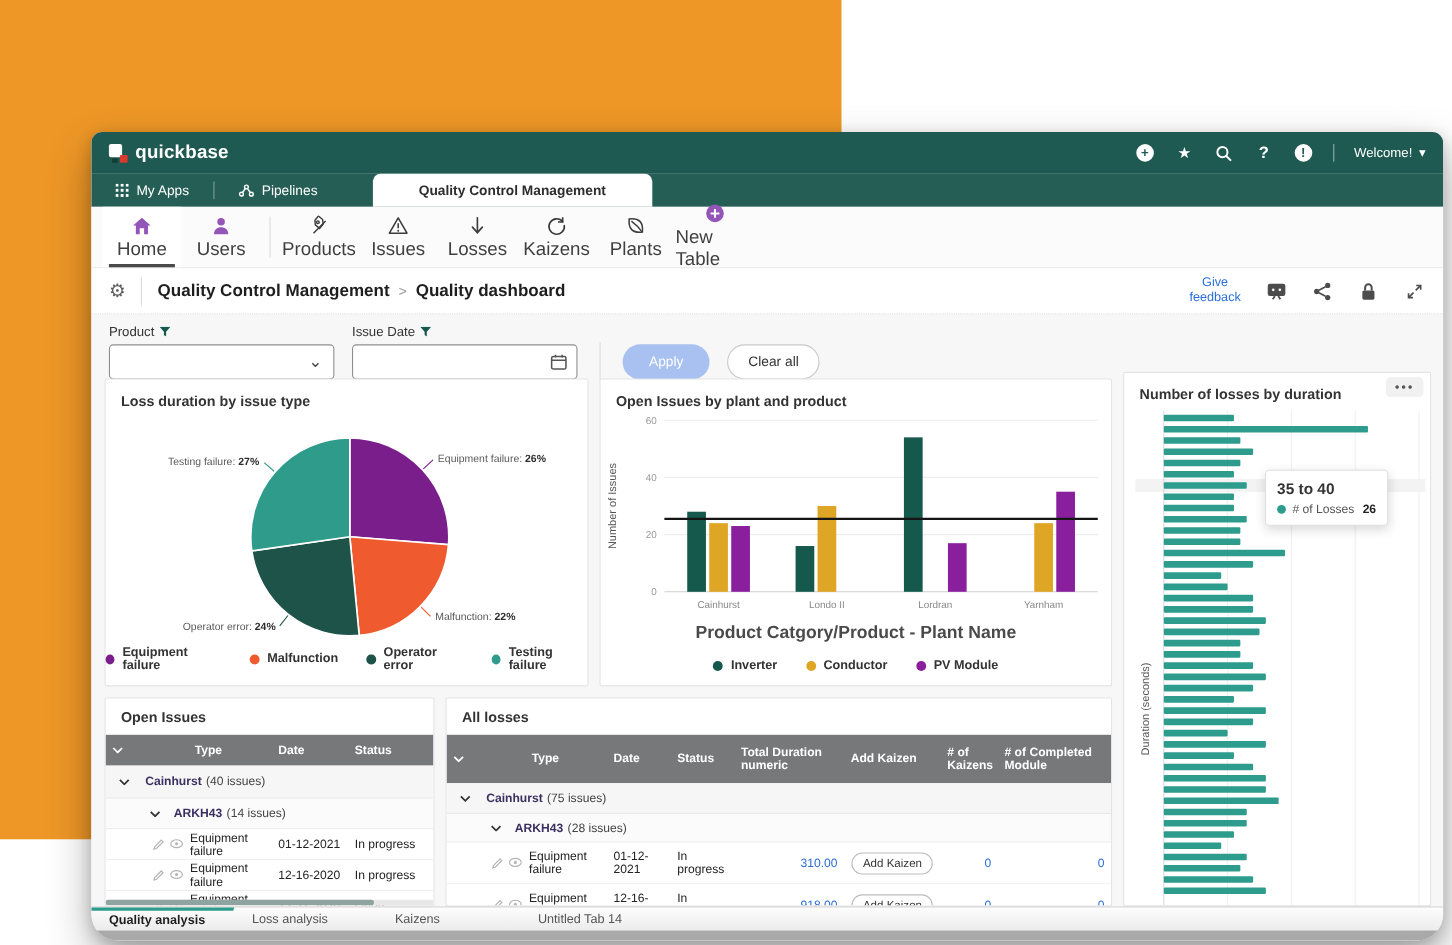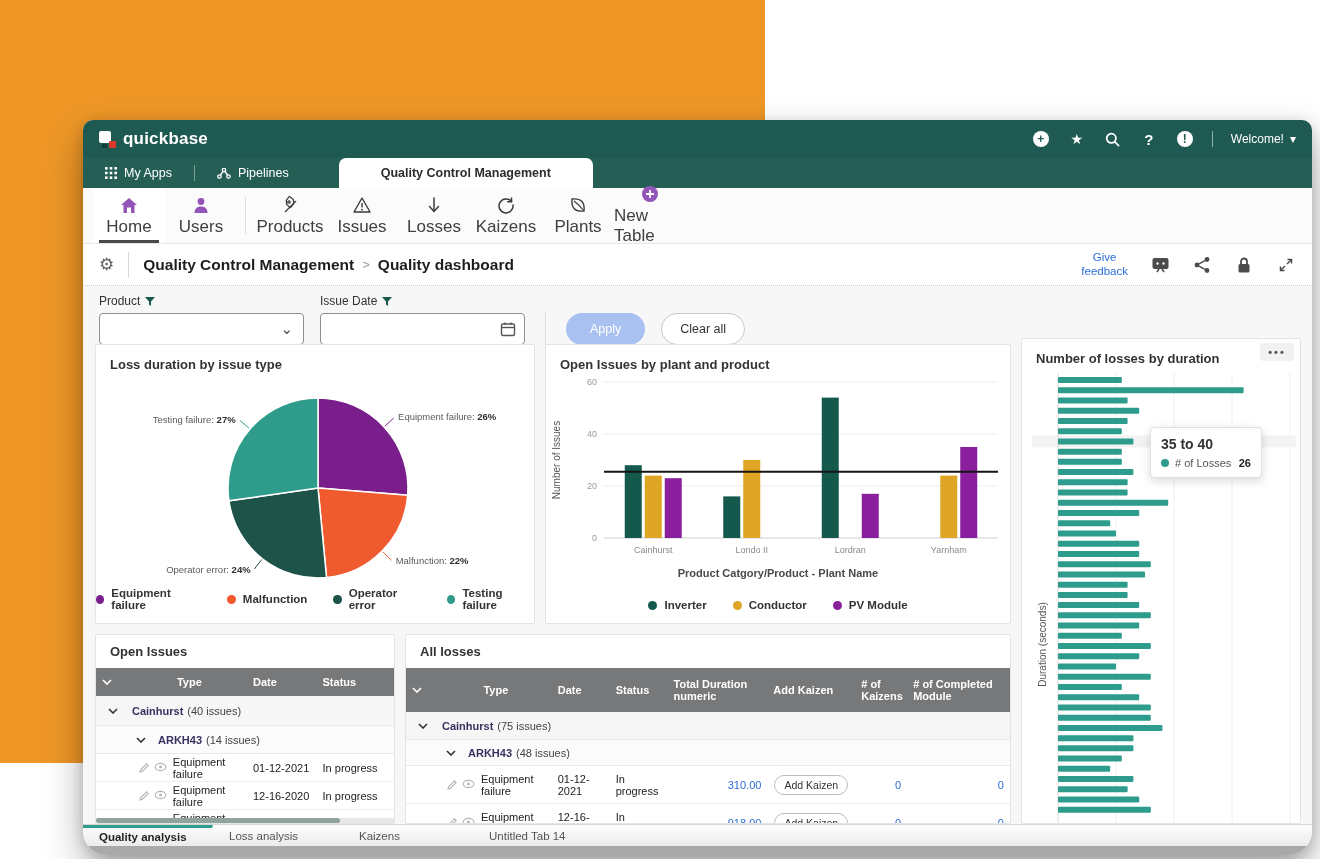--- a/index.html
+++ b/index.html
@@ -70,21 +70,21 @@
   .card { position:absolute; background:#fff; border:1px solid #E4E4E7; border-radius:2px; }
   .card-title { font-size:13px; font-weight:bold; color:#333; padding:12px 14px 0 14px; }
   .card-pie  { left:12px; top:58px; width:440px; height:280px; }
   .card-bar  { left:462px; top:58px; width:466px; height:280px; }
   .card-hbar { left:938px; top:52px; width:280px; height:486px; overflow:hidden; }
 
   .legend { display:flex; justify-content:center; gap:26px; }
   .legend-item { display:flex; align-items:center; gap:7px; font-size:11.5px; color:#333; font-weight:bold; }
   .legend-dot { width:9px; height:9px; border-radius:50%; }
   .pie-legend { position:absolute; left:0; right:0; bottom:12px; }
-  .bar-xlabel { position:absolute; left:0; right:0; top:222px; text-align:center; font-size:11px; font-weight:bold; color:#4a4a4a; }
+  .bar-xlabel { position:absolute; left:0; right:0; top:222px; text-align:center; font-size:16px; font-weight:bold; color:#4a4a4a; }
   .bar-legend { position:absolute; left:0; right:0; bottom:12px; }
 
   .menu-btn { position:absolute; right:6px; top:4px; width:34px; height:18px; background:#f1f1f2; border-radius:4px; display:flex; align-items:center; justify-content:center; letter-spacing:2px; color:#555; font-size:11px; font-weight:bold; cursor:pointer; }
   .hbar-ylabel { position:absolute; left:-30px; top:300px; width:100px; text-align:center; transform:rotate(-90deg); font-size:10px; color:#555; }
   .hbar-svg-wrap { position:absolute; left:10px; top:34px; right:4px; bottom:4px; }
 
   .tooltip { position:absolute; left:128px; top:88px; width:112px; background:#fff; border:1px solid #e0e0e0; border-radius:4px;
     box-shadow:0 3px 10px rgba(0,0,0,.15); padding:8px 10px; z-index:5; }
   .tt-title { font-size:14px; font-weight:bold; color:#333; margin-bottom:5px; }
   .tt-row { display:flex; align-items:center; gap:6px; font-size:11px; color:#555; }
@@ -617,21 +617,21 @@
               <span style="width:14px"></span>
               <span class="gname">Cainhurst</span>
               <span class="gcount">(75 issues)</span>
             </div>
             <div class="grow srow" style="height:26px;padding-left:40px">
               <svg width="10" height="6" viewBox="0 0 10 6">
                 <polyline points="1,1 5,5 9,1" fill="none" stroke="#333" stroke-width="1.6"></polyline>
               </svg>
               <span style="width:12px"></span>
               <span class="gname">ARKH43</span>
-              <span class="gcount">(48 issues)</span>
+              <span class="gcount">(28 issues)</span>
             </div>
             <div class="drow" style="height:38px">
               <div class="dc" style="width:34px"></div>
               <div class="dc" style="width:112px">
                 <span class="row-icons">
                   <svg width="12" height="12" viewBox="0 0 12 12">
                     <path d="M2 10 L2.6 7.8 L8.6 1.8 L10.2 3.4 L4.2 9.4 Z" fill="none" stroke="#b5b5b5" stroke-width="1.1"></path>
                   </svg>
                   <svg width="13" height="10" viewBox="0 0 13 10">
                     <ellipse cx="6.5" cy="5" rx="5.3" ry="3.6" fill="none" stroke="#b5b5b5" stroke-width="1.1"></ellipse>

